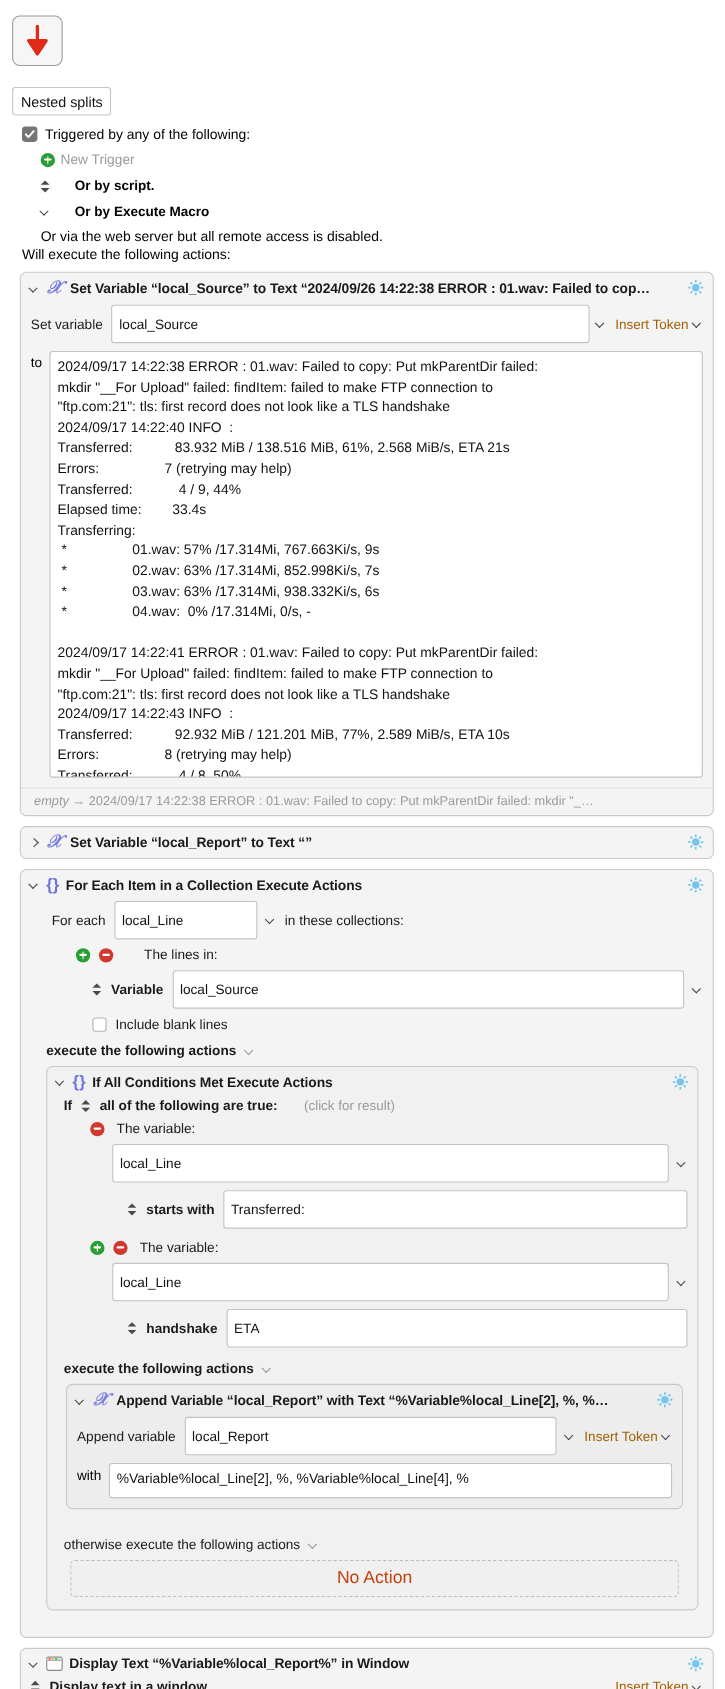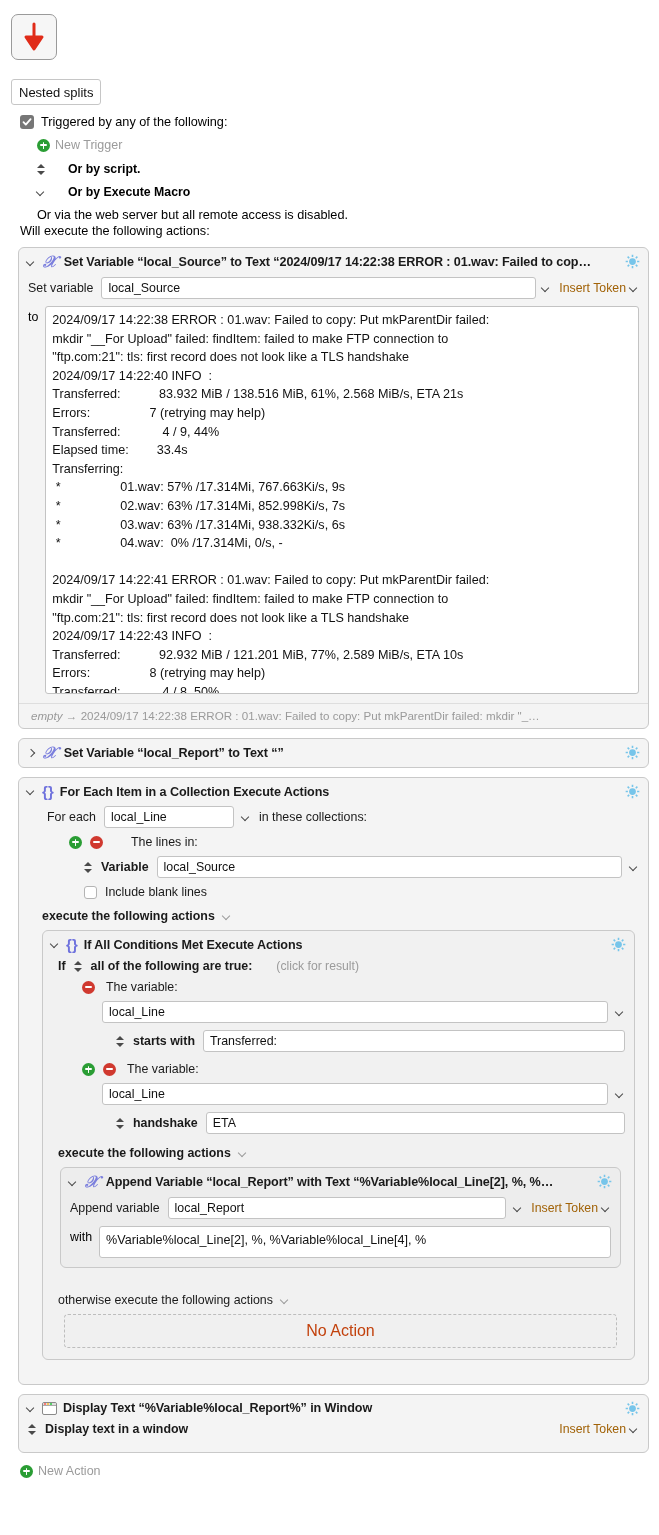--- a/index.html
+++ b/index.html
@@ -162,21 +162,21 @@
   .gear svg { display:block; }
 
   .body { padding: 1px 9px 9px 9px; }
 
   .row { display:flex; align-items:center; gap:8px; margin-bottom:7px; }
   .lbl { font-size:12.4px; color:#1a1a1a; white-space:nowrap; }
   .lbl-b { font-weight:bold; }
 
   .tfield {
     border:1px solid #c3c3c3; border-radius:3px; background:#fff;
-    height:22px; display:flex; align-items:center; padding:0 6px;
+    height:35px; display:flex; align-items:center; padding:0 6px;
     font-size:12.4px; color:#111;
   }
   .combo { display:flex; align-items:center; gap:6px; }
   .combo .tfield { flex:1 1 auto; }
 
   .insert-token { font-size:12.3px; color:#a16207; display:flex; align-items:center; gap:4px; white-space:nowrap;}
 
   .textarea {
     border:1px solid #c3c3c3; border-radius:3px; background:#fff;
     padding:4px 6px 5px 6px;
@@ -267,21 +267,21 @@
 </div>
 
 <div class="will-exec">Will execute the following actions:</div>
 
 <div class="actions">
 
   <div class="card">
     <div class="card-title">
       <span class="chev chev-sm"></span>
       <span class="xicon">𝒳</span>
-      <span class="ttl">Set Variable “local_Source” to Text “2024/09/17 14:22:38 ERROR : 01.wav: Failed to cop…</span>
+      <span class="ttl">Set Variable “local_Source” to Text “2024/09/26 14:22:38 ERROR : 01.wav: Failed to cop…</span>
       <span class="gear">
         <svg width="15" height="15" viewBox="0 0 16 16">
             <g fill="#77c5ea">
               <circle cx="8" cy="8" r="3.6"></circle>
               <g stroke="#77c5ea" stroke-width="1.7">
                 <path d="M8 0.7v2.4M8 12.9v2.4M0.7 8h2.4M12.9 8h2.4M2.8 2.8l1.7 1.7M11.5 11.5l1.7 1.7M13.2 2.8l-1.7 1.7M4.5 11.5l-1.7 1.7"></path>
               </g>
             </g>
           </svg>
       </span>

